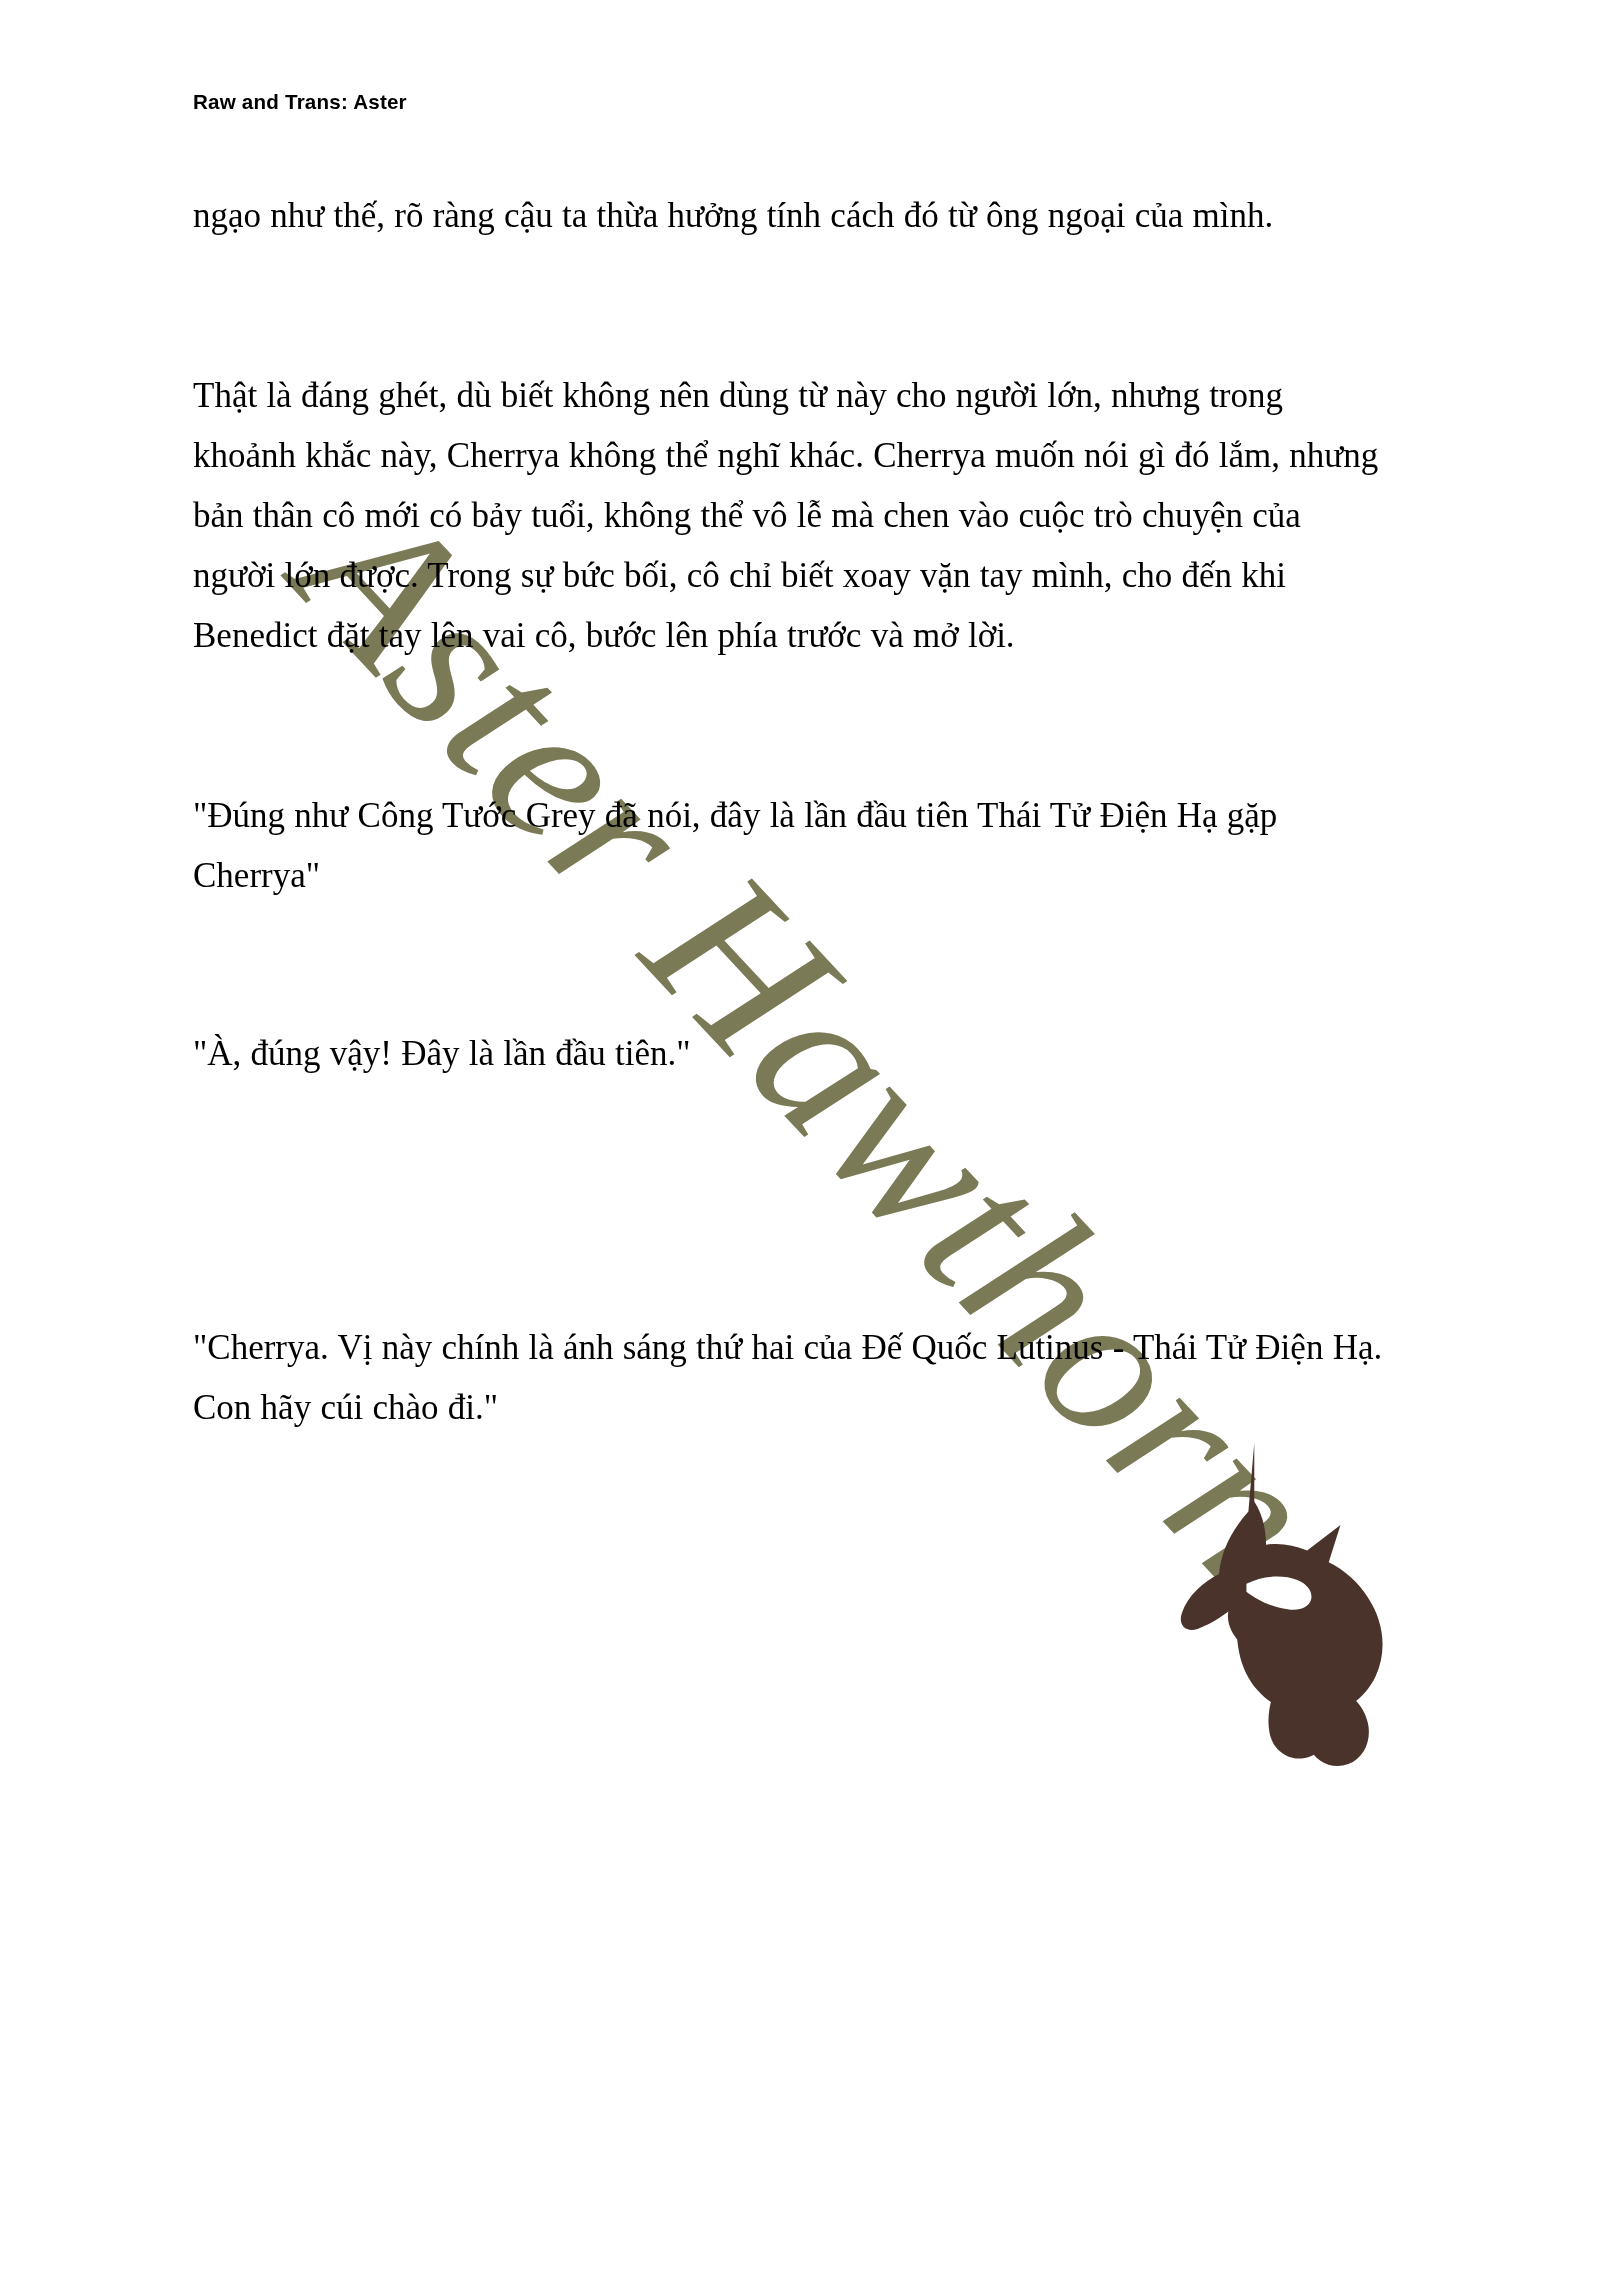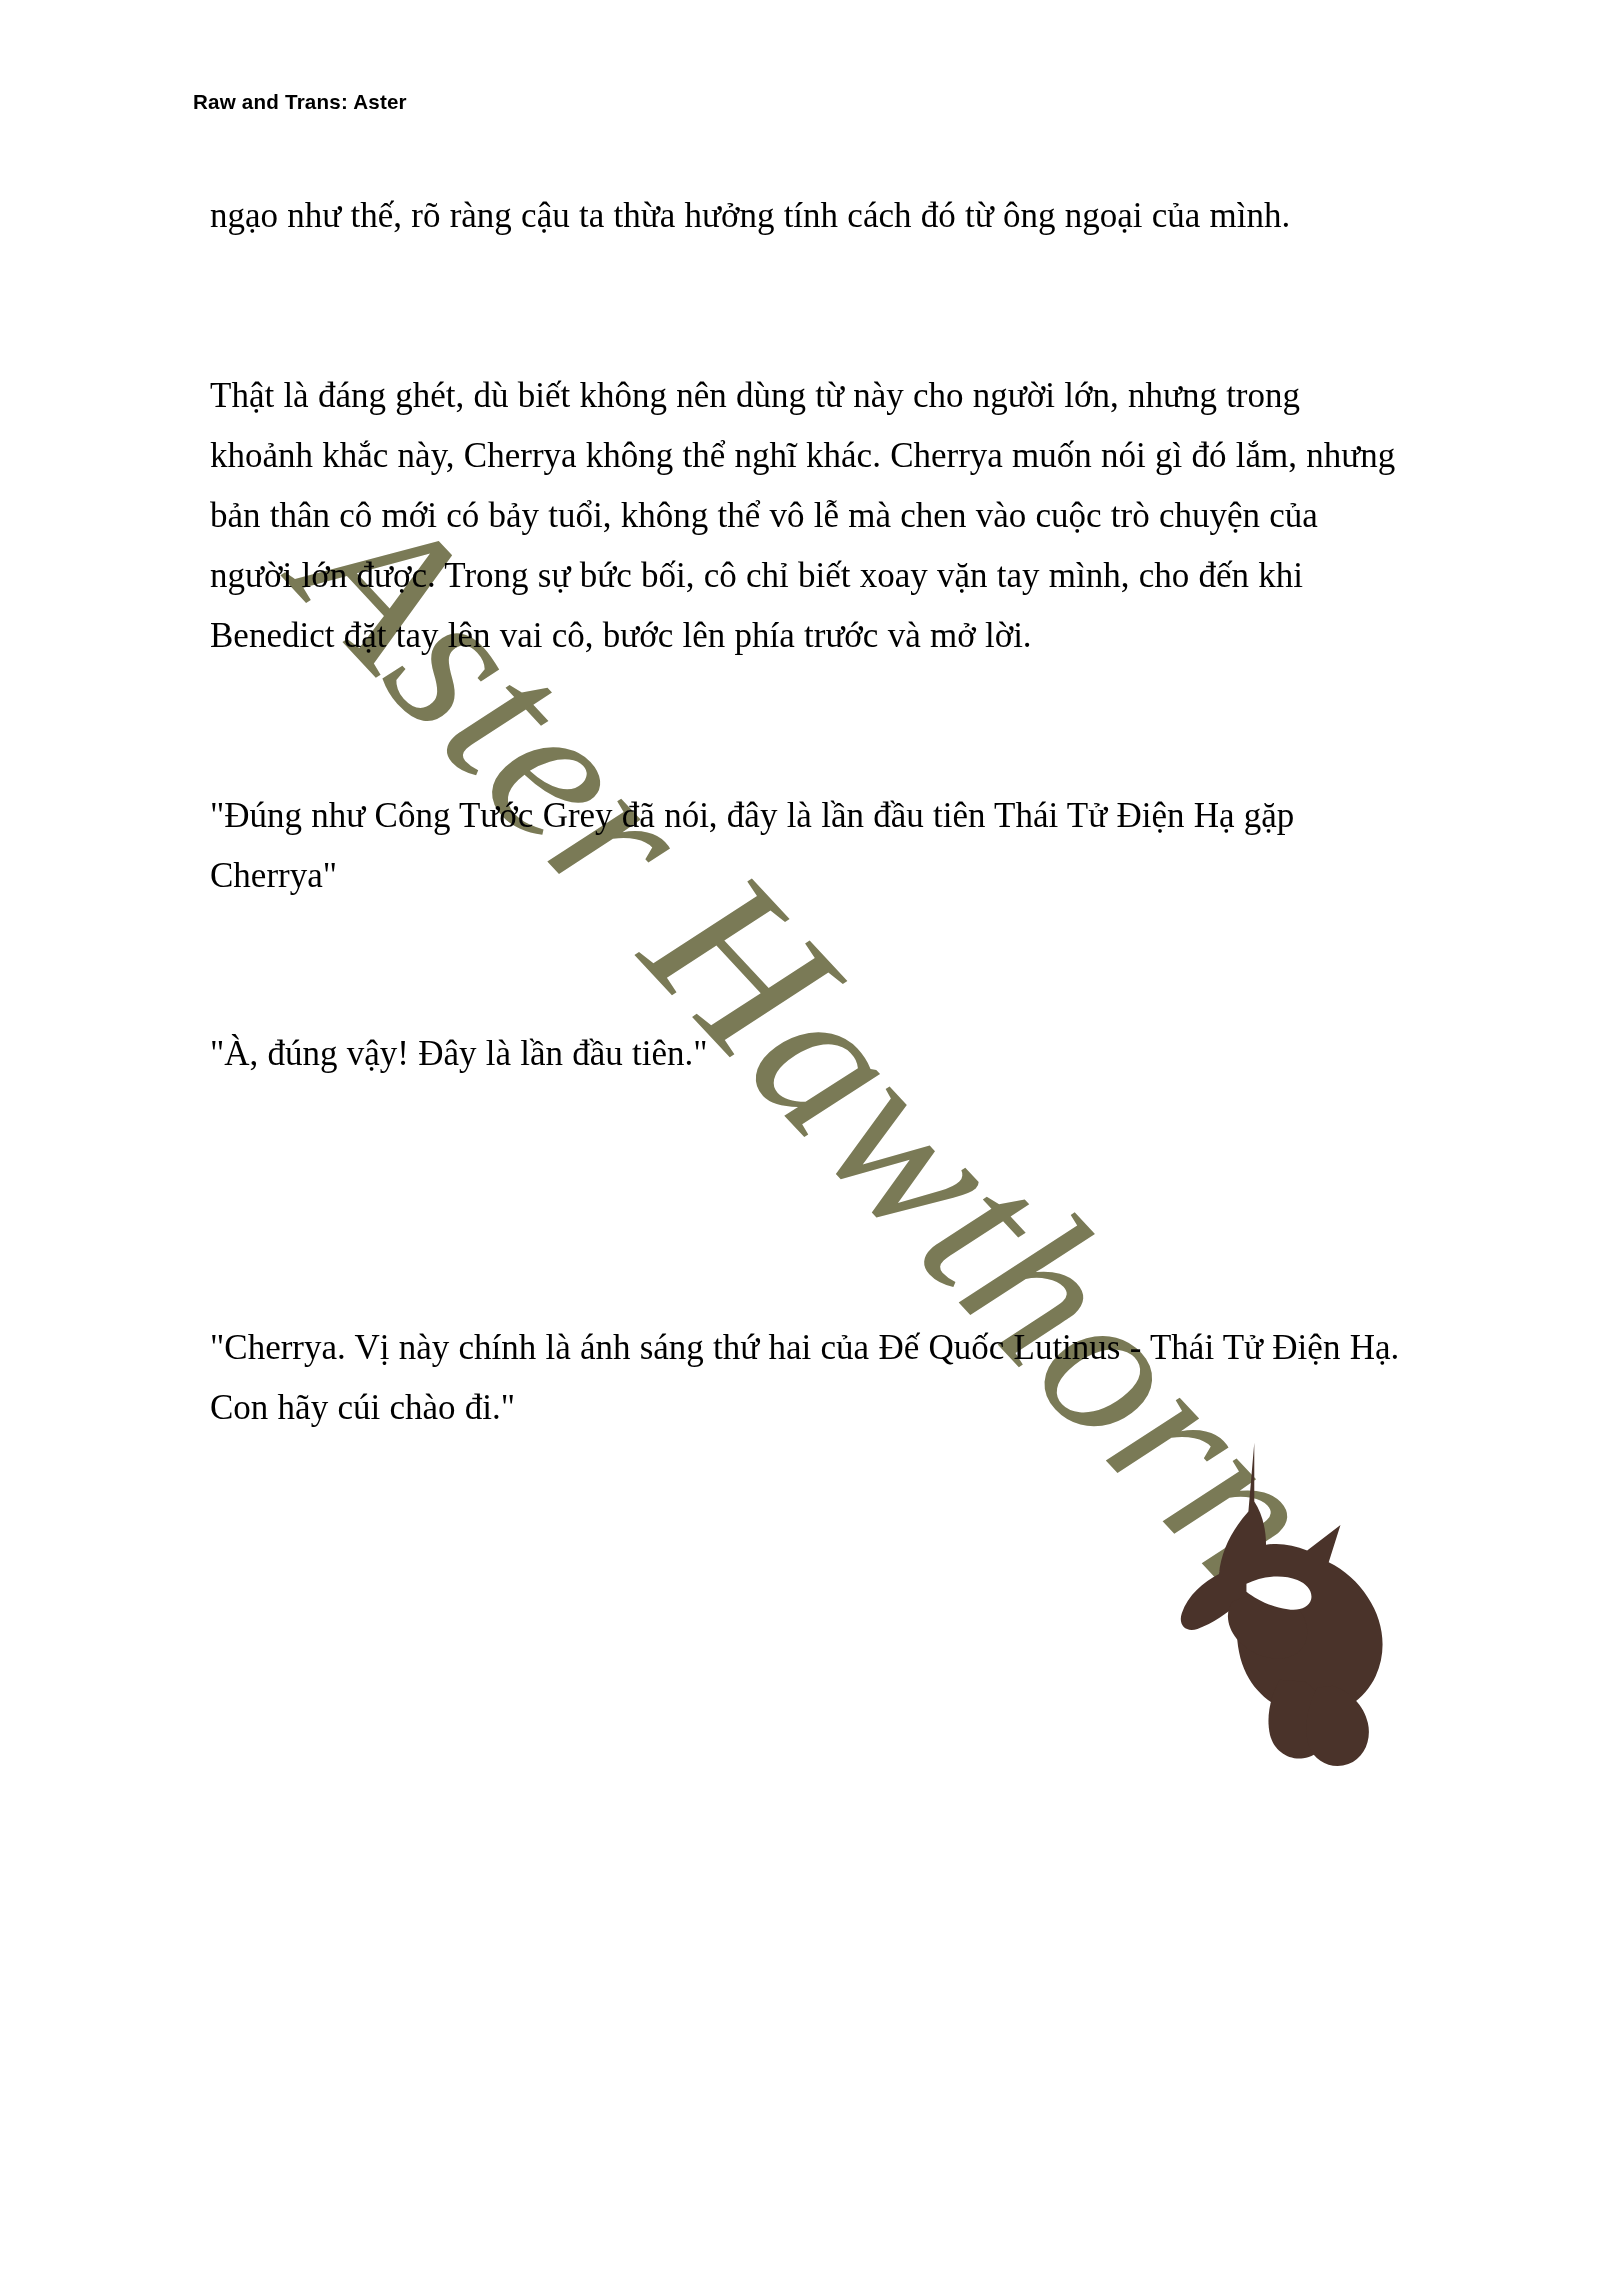--- a/index.html
+++ b/index.html
@@ -60,21 +60,21 @@
     width: 255px;
     height: 333px;
     z-index: 2;
     pointer-events: none;
   }
   .cat-mark svg { display: block; width: 100%; height: 100%; }
 
   
   .content {
     position: absolute;
-    left: 210px;
+    left: 193px;
     top: 186px;
     width: 1191px;
     z-index: 5;
   }
   .para {
     font-family: "Liberation Serif", "DejaVu Serif", serif;
     font-size: 35px;
     line-height: 60px;
     color: #000000;
     margin: 0;

